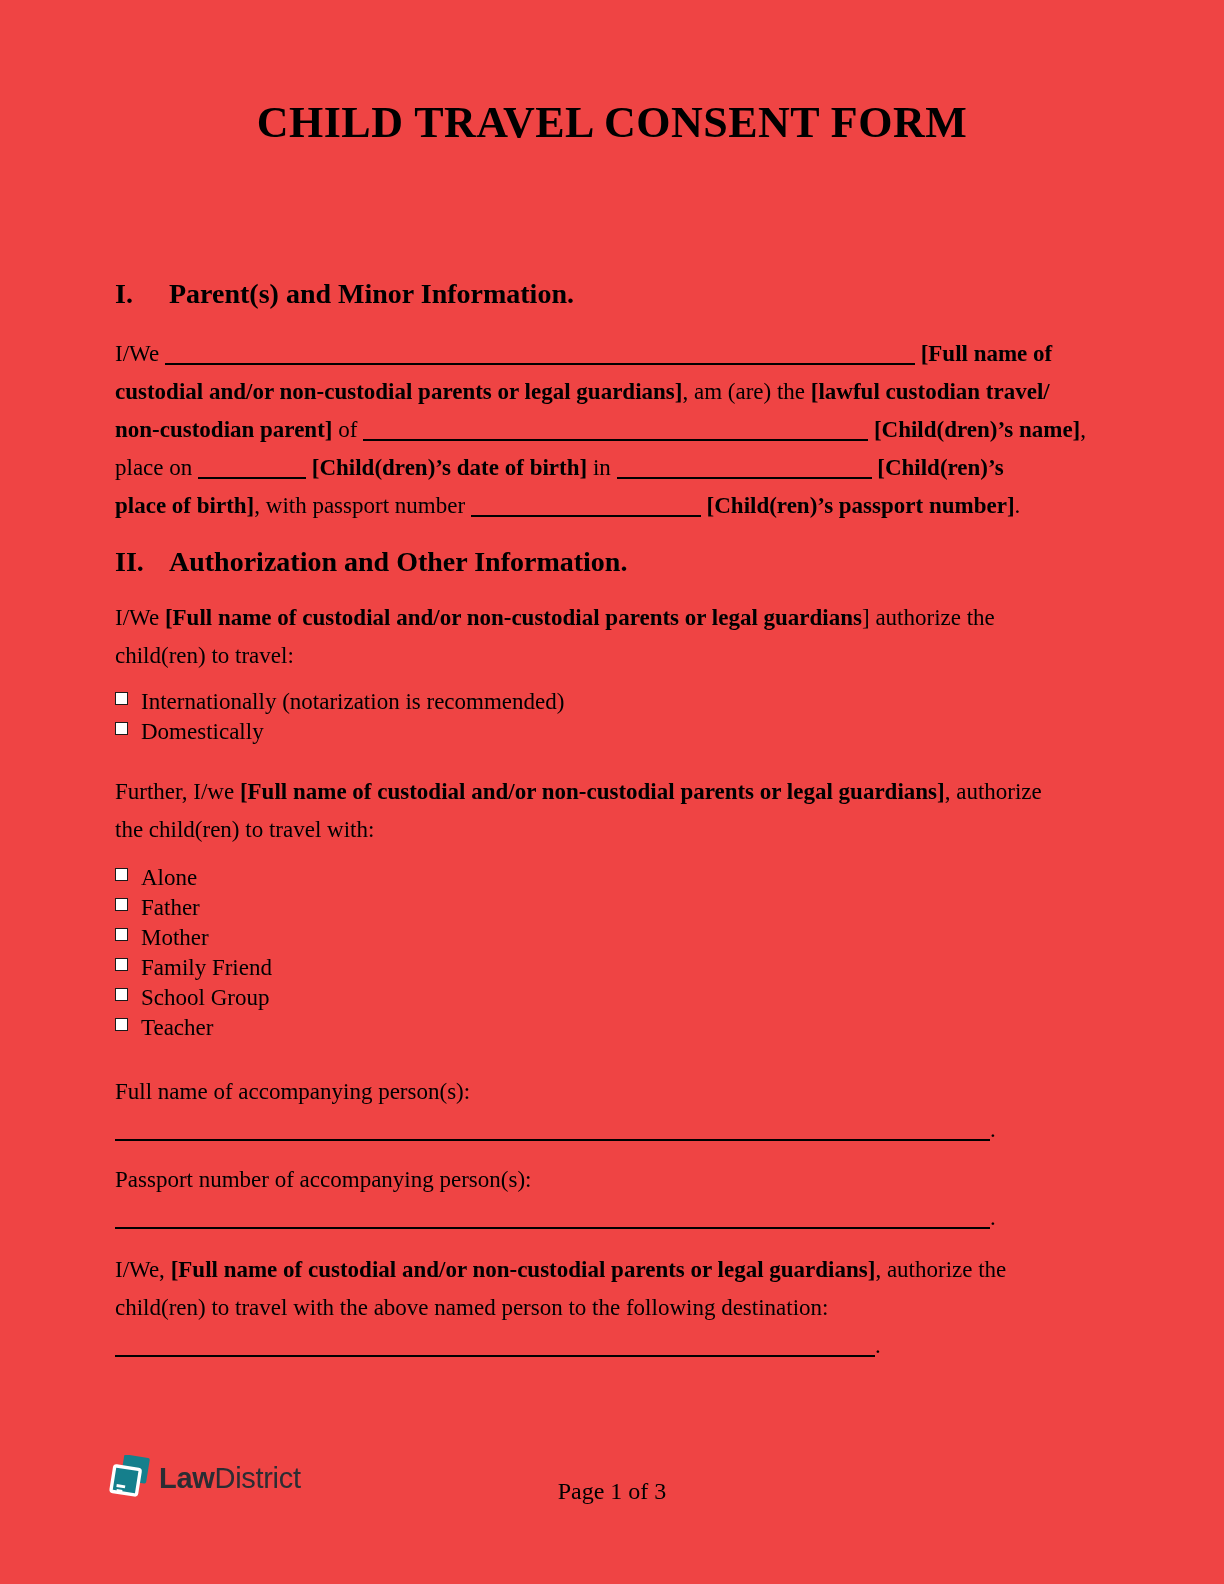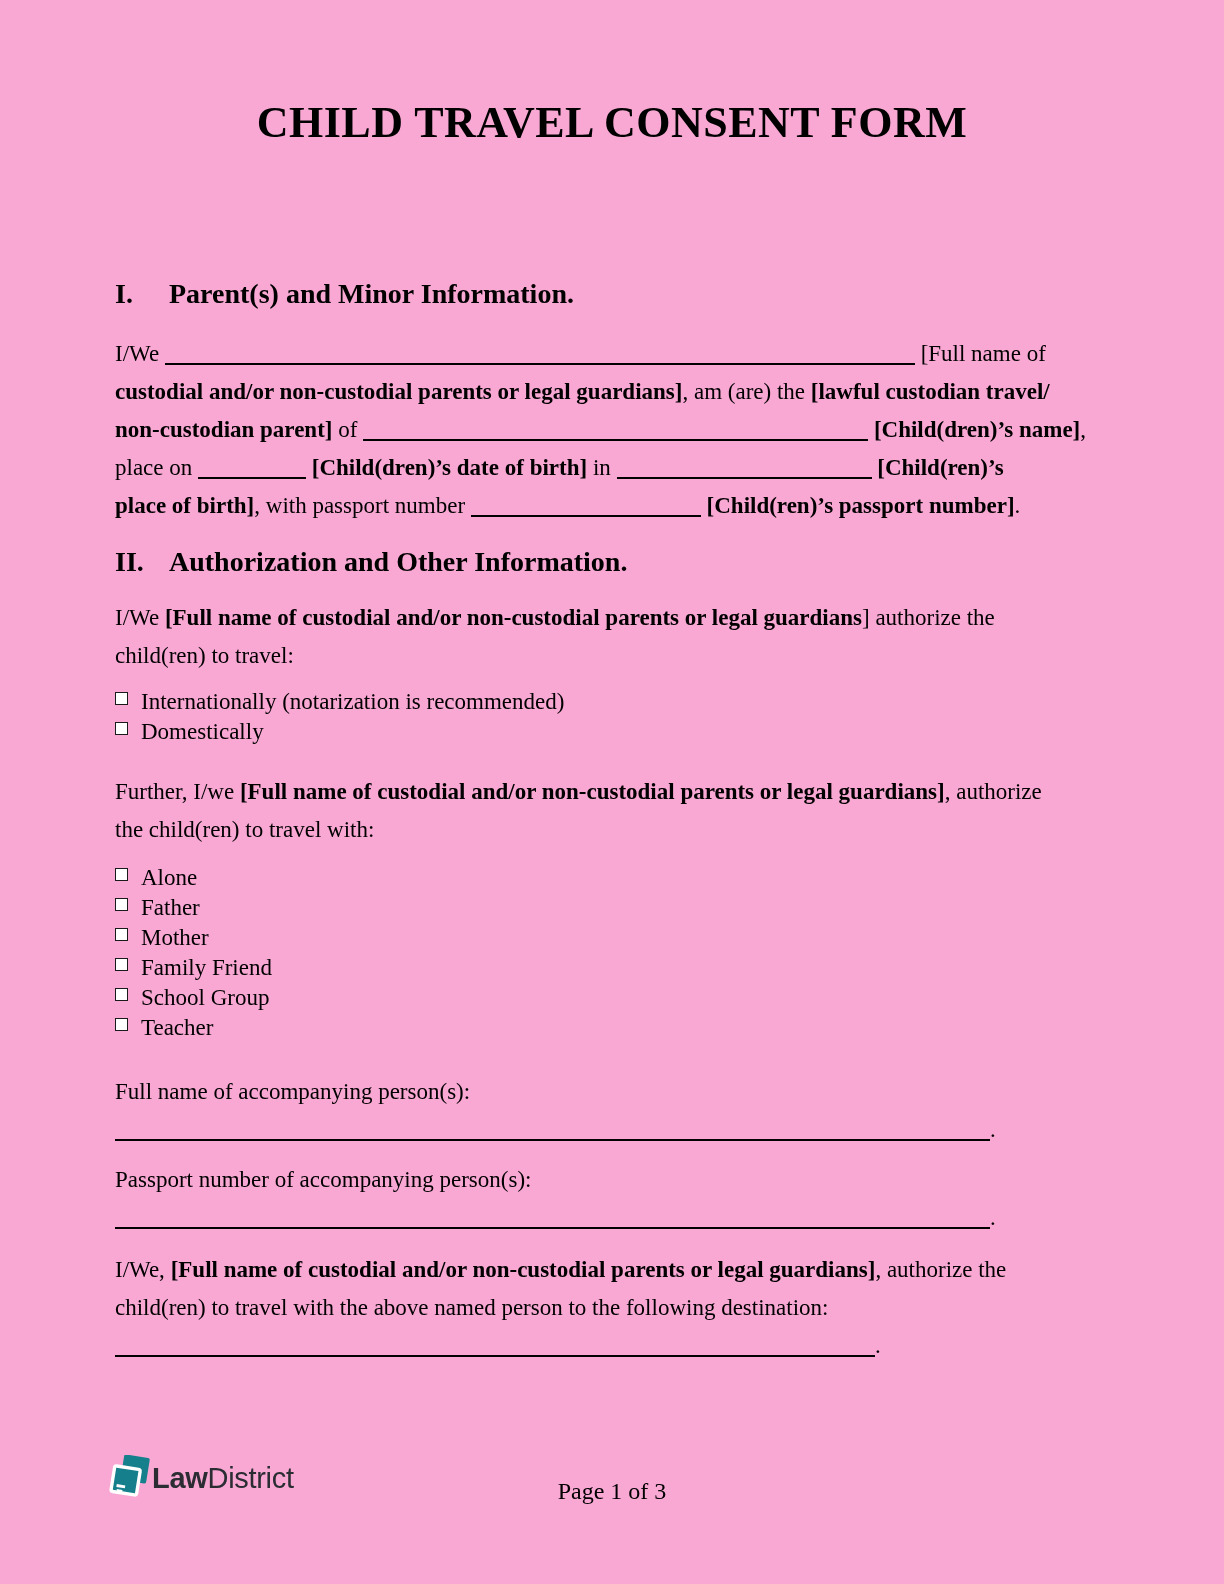--- a/index.html
+++ b/index.html
@@ -1,19 +1,19 @@
 <!DOCTYPE html>
 <html><head>
 <meta charset="utf-8">
 <style>
   html,body{margin:0;padding:0;background:#ffffff;}
   .page{
     position:relative;
     width:1224px;height:1584px;
-    background:#f9a8d4;
+    background:#ef4444;
     color:#000;
     font-family:"Liberation Serif","DejaVu Serif",serif;
     overflow:hidden;
   }
   .content{padding:0 115px;}
   .doc-title{
     margin-top:98px;
     text-align:center;
     font-size:44px;
     font-weight:bold;
@@ -53,21 +53,21 @@
     margin-right:13px;
     vertical-align:4px;
     background:#fff;
   }
   .footer-logo{
     position:absolute;
     left:108px;top:1455px;
     display:flex;align-items:center;
     font-family:"Liberation Sans",sans-serif;
   }
-  .logo-text{font-size:29px;color:#2b2d33;letter-spacing:-0.3px;}
+  .logo-text{font-size:29px;color:#2b2d33;margin-left:7px;letter-spacing:-0.3px;}
   .logo-law{font-weight:700;}
   .logo-district{font-weight:400;}
   .page-num{
     position:absolute;
     left:0;right:0;top:1478px;
     text-align:center;
     font-size:24px;
   }
 </style>
 </head>
@@ -76,21 +76,21 @@
 <div class="page">
   <div class="content">
 
     <div class="doc-title">CHILD TRAVEL CONSENT FORM</div>
 
     <div class="section-heading sh1">
       <span class="sec-num">I.</span><span>Parent(s) and Minor Information.</span>
     </div>
 
     <div class="para p1">
-      <div class="line"><span>I/We </span><span class="blank" style="width: 750px;"></span><span> </span><span style="font-weight: normal; margin-top: 32px;">[Full name of</span></div>
+      <div class="line"><span>I/We </span><span class="blank" style="width: 750px;"></span><span> </span><span style="font-weight: bold; margin-top: 32px;">[Full name of</span></div>
       <div class="line"><span style="font-weight: bold;">custodial and/or non-custodial parents or legal guardians]</span><span>, am (are) the </span><span style="font-weight: bold;">[lawful custodian travel/</span></div>
       <div class="line"><span style="font-weight: bold;">non-custodian parent]</span><span> of </span><span class="blank" style="width: 505px;"></span><span> </span><span style="font-weight: bold;">[Child(dren)’s name]</span><span>,</span></div>
       <div class="line"><span>place on </span><span class="blank" style="width: 108px;"></span><span> </span><span style="font-weight: bold;">[Child(dren)’s date of birth]</span><span> in </span><span class="blank" style="width: 255px;"></span><span> </span><span style="font-weight: bold;">[Child(ren)’s</span></div>
       <div class="line"><span style="font-weight: bold;">place of birth]</span><span>, with passport number </span><span class="blank" style="width: 230px;"></span><span> </span><span style="font-weight: bold;">[Child(ren)’s passport number]</span><span>.</span></div>
     </div>
 
     <div class="section-heading sh2">
       <span class="sec-num">II.</span><span>Authorization and Other Information.</span>
     </div>
 

